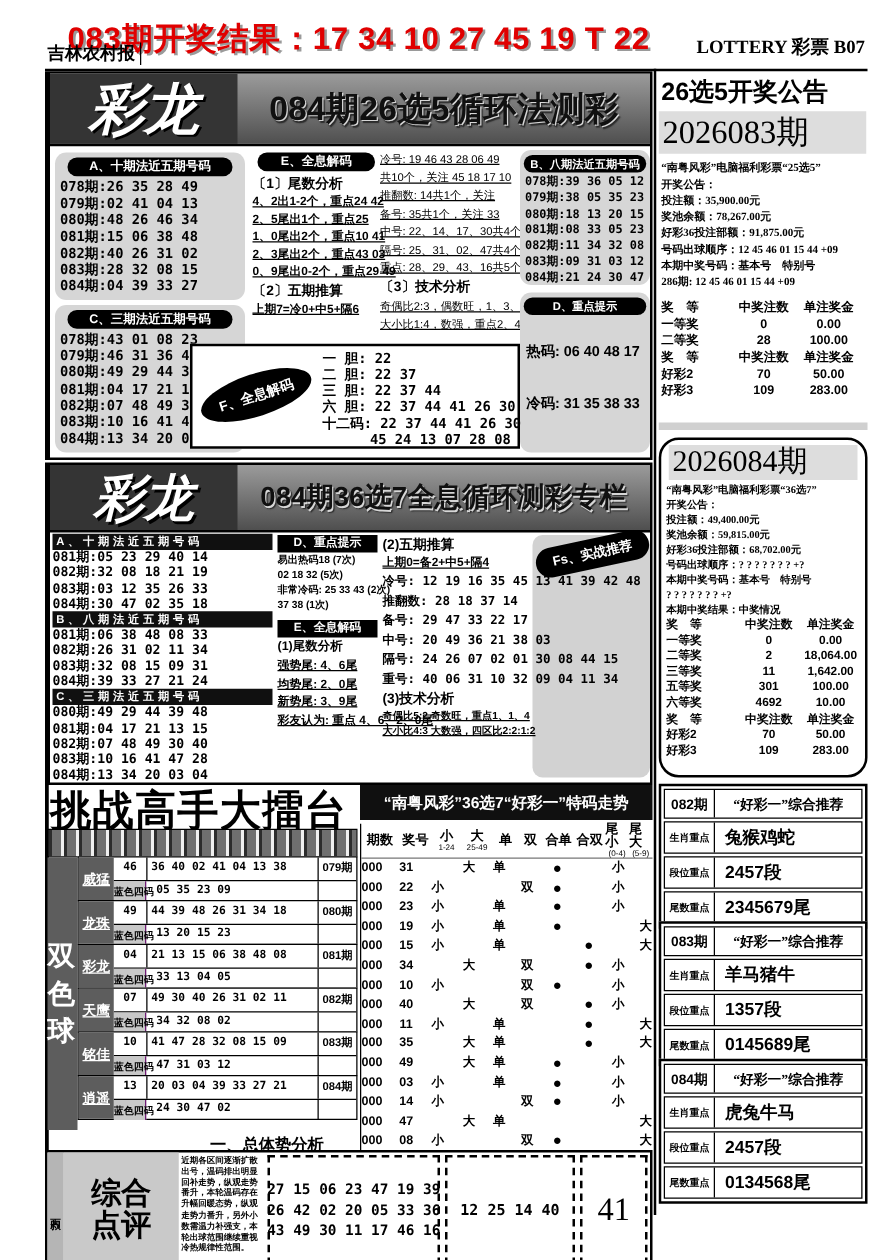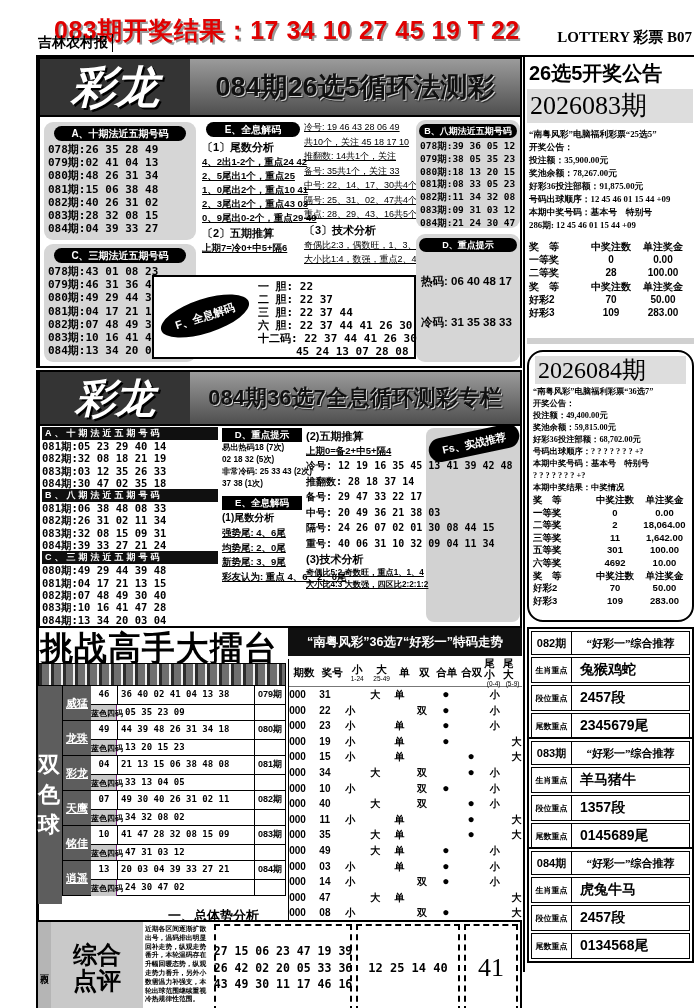--- a/index.html
+++ b/index.html
@@ -128,21 +128,21 @@
     <div class="banner-title" style="font-size:27px;">084期26选5循环法测彩</div>
   </div>
   <div style="position:relative;height:247px;">
 
     <div class="abs panel p1" style="left:4px;top:5px;width:152px;height:118px;">
       <div class="pill" style="width:132px;height:15px;font-size:10px;line-height:15px;">A、十期法近五期号码</div>
       <div>
 
       <div class="numrow">078期:26 35 28 49</div>
           <div class="numrow">079期:02 41 04 13</div>
-          <div class="numrow">080期:48 26 31 34</div>
+          <div class="numrow">080期:48 26 46 34</div>
           <div class="numrow">081期:15 06 38 48</div>
           <div class="numrow">082期:40 26 31 02</div>
           <div class="numrow">083期:28 32 08 15</div>
           <div class="numrow">084期:04 39 33 27</div>
         </div>
     </div>
 
     <div class="abs panel p1" style="left:4px;top:127px;width:152px;height:118px;">
       <div class="pill" style="width:132px;height:15px;font-size:10px;line-height:15px;">C、三期法近五期号码</div>
       <div>

